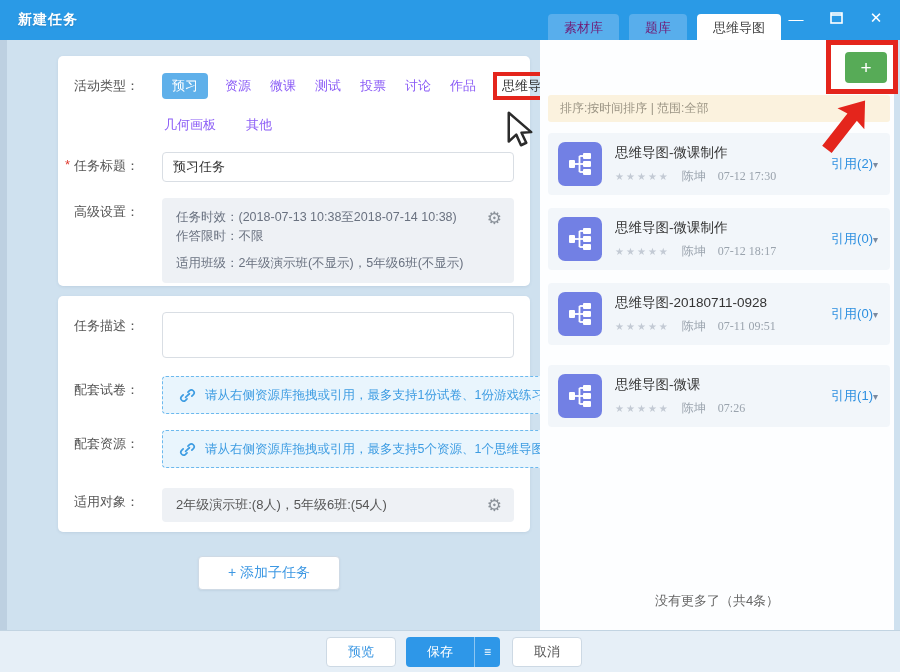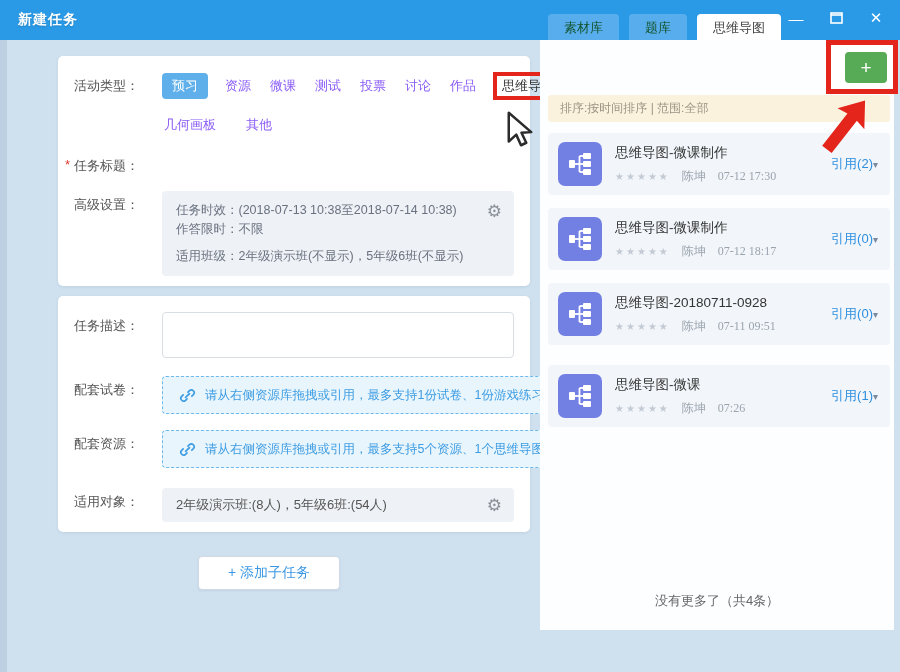--- a/index.html
+++ b/index.html
@@ -9,21 +9,21 @@
 
   
   .titlebar { position:absolute; left:0; top:0; width:900px; height:40px; background:#2a9ae6; }
   .win-title { position:absolute; left:18px; top:11px; color:#fff; font-size:14px; font-weight:bold; letter-spacing:1px; text-shadow:0 1px 2px rgba(0,0,0,.15); }
   .wincontrols { position:absolute; right:14px; top:8px; display:flex; gap:20px; align-items:center; color:#fff; }
   .wc { width:20px; height:20px; display:flex; align-items:center; justify-content:center; font-size:15px; cursor:pointer; }
   .left-edge { position:absolute; left:0; top:40px; width:7px; height:632px; background:#bdd0e1; }
 
   
   .tabs { position:absolute; left:548px; top:14px; display:flex; gap:10px; }
-  .tab { height:26px; padding:5px 16px 0; font-size:13px; color:#14532d; background:#58aeec; border-radius:4px 4px 0 0; cursor:pointer; }
+  .tab { height:26px; padding:5px 16px 0; font-size:13px; color:#701a75; background:#58aeec; border-radius:4px 4px 0 0; cursor:pointer; }
   .tab.active { background:#fff; color:#444; }
 
   
   .card { position:absolute; left:58px; width:472px; background:#fff; border-radius:5px; box-shadow:0 1px 3px rgba(70,100,130,.12); padding:16px 16px 14px 16px; }
   .card1 { top:56px; height:230px; }
   .card2 { top:296px; height:236px; }
   .frow { display:flex; align-items:flex-start;gap:8px; }
   .flabel { width:80px; flex:none; font-size:13px; color:#555; padding-top:5px; }
   .req { color:#e03a2f; margin-right:2px; }
 
@@ -123,20 +123,21 @@
           <span class="chip">几何画板</span>
           <span class="chip">其他</span>
         </div>
       </div>
     </div>
 
     <div class="frow" style="margin-top:14px;">
       <div class="flabel" style="width:80px; position:relative;">
         <span class="req" style="position:absolute; left:-9px;">*</span><span>任务标题：</span>
       </div>
+      <input class="txtinput" type="text" value="预习任务" style="">
     </div>
 
     <div class="frow" style="margin-top:16px;">
       <div class="flabel">高级设置：</div>
       <div class="graybox">
         <div>任务时效：(2018-07-13 10:38至2018-07-14 10:38)</div>
         <div>作答限时：不限</div>
         <div class="ln3">适用班级：2年级演示班(不显示)，5年级6班(不显示)</div>
         <span class="gear">⚙</span>
       </div>
@@ -327,18 +328,26 @@
   </div>
 
   <div class="redbox"></div>
   <div class="greenbtn">+</div>
   <svg class="redarrow" width="56" height="62" viewBox="0 0 56 62">
     <g transform="rotate(38 28 31)">
       <polygon points="28,0 45,23 34,21 34,62 22,62 22,21 11,23" fill="#e4251c"></polygon>
     </g>
   </svg>
 
+  <div class="footer">
+    <div class="fbtn btn-preview">预览</div>
+    <div class="fbtn btn-save">
+      <span class="savelabel">保存</span>
+      <span class="savemenu">≡</span>
+    </div>
+    <div class="fbtn btn-cancel">取消</div>
+  </div>
 
   <svg class="cursor" width="30" height="38" viewBox="0 0 24 30">
     <path d="M3 2 L3 25 L9 19.5 L12.8 28 L17 26 L13.2 18 L21 17.5 Z" fill="#fff" stroke="#2b2b2b" stroke-width="2" stroke-linejoin="round"></path>
   </svg>
 
 </div>
 
 </body></html>

